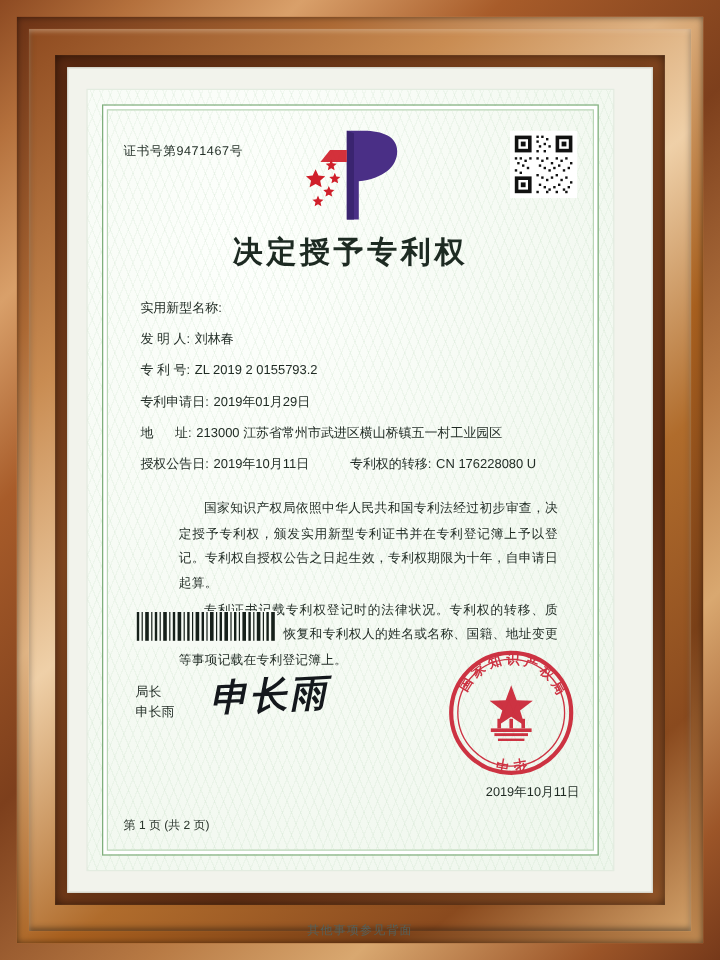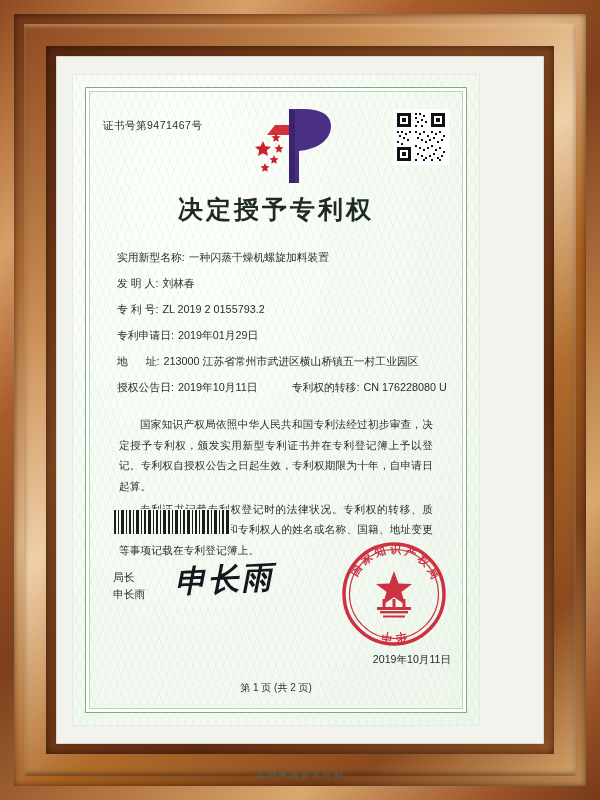--- a/index.html
+++ b/index.html
@@ -42,21 +42,21 @@
     position: absolute;
     left: 56px; top: 56px;
     width: 488px; height: 688px;
     background: #f2f3ec;
     box-shadow: inset 0 0 0 1px #d8d9cf, 0 0 12px rgba(0,0,0,.25);
   }
   
   .sheet {
     position: absolute;
     left: 72px; top: 74px;
-    width: 408px; height: 652px;
+    width: 440px; height: 652px;
     background:
       radial-gradient(ellipse at 30% 20%, #fdfffc 0%, #f5faf3 55%, #eef6ec 100%);
     border: 1px solid #e3ece0;
   }
   .sheet-guilloche {
     position: absolute; inset: 0;
     background:
       repeating-linear-gradient(68deg, rgba(150,195,150,.10) 0 1px, transparent 1px 7px),
       repeating-linear-gradient(-68deg, rgba(150,195,150,.09) 0 1px, transparent 1px 7px);
     pointer-events: none;
@@ -142,20 +142,21 @@
     margin-top: 19px;
     padding: 0 16px 0 16px;
   }
   .para {
     font-size: 10.6px;
     line-height: 1.95;
     color: #1f2a23;
     text-indent: 21px;
     text-align: justify;
     letter-spacing: .2px;
+    margin-left: 30px;
   }
   .para + .para { margin-top: 2px; }
 
   
   .barcode {
     position: absolute;
     left: 10px; top: 404px;
     width: 118px; height: 30px;
   }
   .barcode svg { display: block; }
@@ -197,21 +198,20 @@
     right: 8px; top: 96px;
     font-size: 10.6px;
     color: #1f2a23;
     white-space: nowrap;
   }
 
   
   .page-no {
     position: absolute;
     left: 0; right: 0; bottom: 2px;
-    text-align: center;
     font-size: 10px;
     color: #2a352c;
   }
   .mat-note {
     position: absolute;
     left: 0; right: 0;
     bottom: 18px;
     text-align: center;
     font-size: 10px;
     color: #55605a;
@@ -319,21 +319,20 @@
           </g>
         </svg>
       </div>
     </div>
 
     <div class="title">决定授予专利权</div>
 
     <div class="fields">
       <div class="frow">
         <span class="flabel">实用新型名称:</span>
-        <span class="fvalue">一种闪蒸干燥机螺旋加料装置</span>
       </div>
       <div class="frow">
         <span class="flabel">发 明 人:</span>
         <span class="fvalue">刘林春</span>
       </div>
       <div class="frow">
         <span class="flabel">专 利 号:</span>
         <span class="fvalue">ZL 2019 2 0155793.2</span>
       </div>
       <div class="frow">

